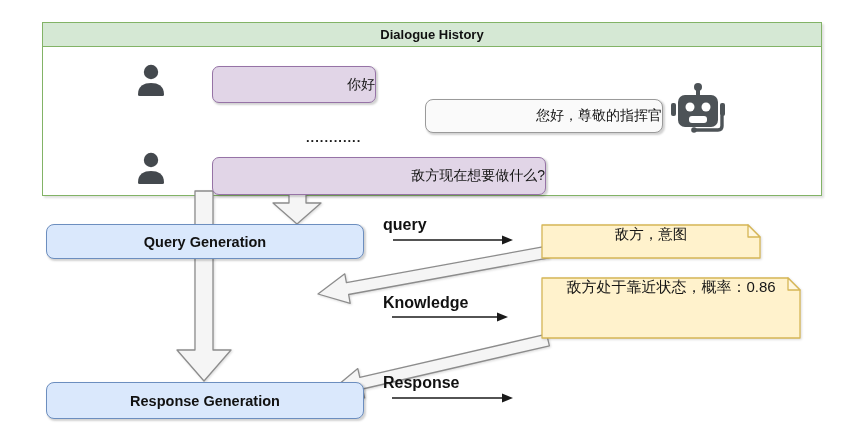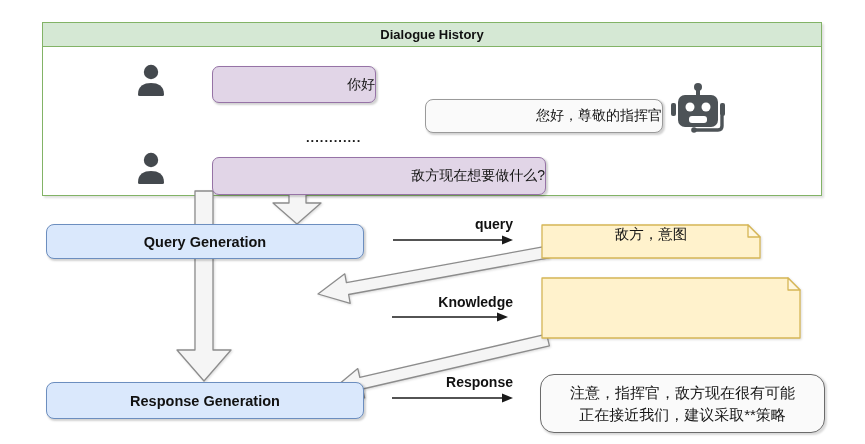--- a/index.html
+++ b/index.html
@@ -34,21 +34,21 @@
   
   .module{
     display:flex;align-items:center;justify-content:center;
     font-weight:bold;font-size:14.5px;color:#111;
     box-shadow:1.5px 1.5px 2px rgba(0,0,0,0.18);
   }
   .module.blue{background:#dae8fc;border:1px solid #6c8ebf;border-radius:8px;}
   .module.gray{background:#fafafa;border:1px solid #8a8a8a;border-radius:4px;}
   
   .flow-label{
-    font-weight:bold;font-size:14px;color:#111;text-align:right;width:130px;
+    font-weight:bold;font-size:16px;color:#111;text-align:left;width:130px;
   }
   
   .note-text{
     display:flex;align-items:flex-start;justify-content:center;
     font-size:14.5px;color:#151515;
   }
   
   .resp-bubble{
     left:540px;top:374px;width:283px;height:57px;
     background:#fafafa;border:1.3px solid #6b6b6b;border-radius:14px;
@@ -158,19 +158,18 @@
       <path fill="#fff2cc" d="M542,225 H748 L760,237 V258 H542 Z"></path>
       <path fill="#fff7df" d="M748,225 V237 H760 Z"></path>
       <path fill="#fff2cc" d="M542,278 H788 L800,290 V338 H542 Z"></path>
       <path fill="#fff7df" d="M788,278 V290 H800 Z"></path>
     </g>
   </svg>
 
   <div class="abs note-text" style="left:542px;top:225px;width:218px;height:33px;">
     <span>敌方，意图</span>
   </div>
+  <div class="abs note-text" style="left:542px;top:278px;width:258px;height:60px;font-size:15px;">
+    <span>敌方处于靠近状态，概率：0.86</span>
+  </div>
 
-  <div class="abs resp-bubble">
-    <span>注意，指挥官，敌方现在很有可能</span>
-    <span>正在接近我们，建议采取**策略</span>
-  </div>
 
 </div>
 
 </body></html>

